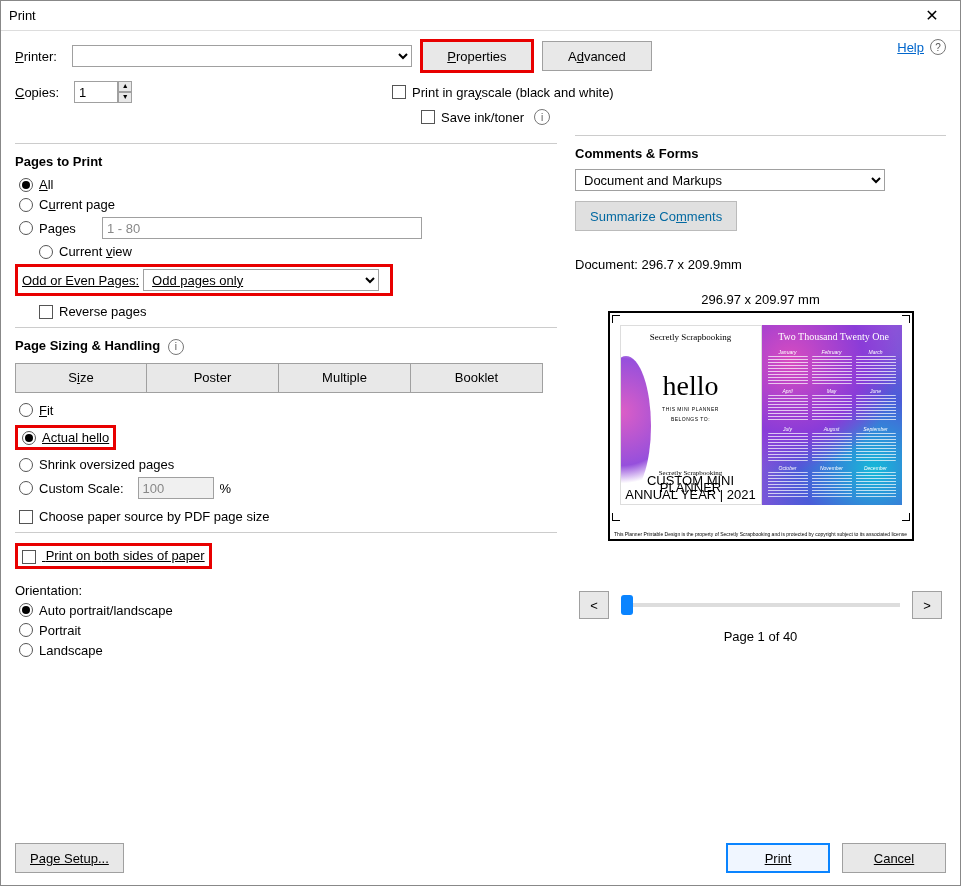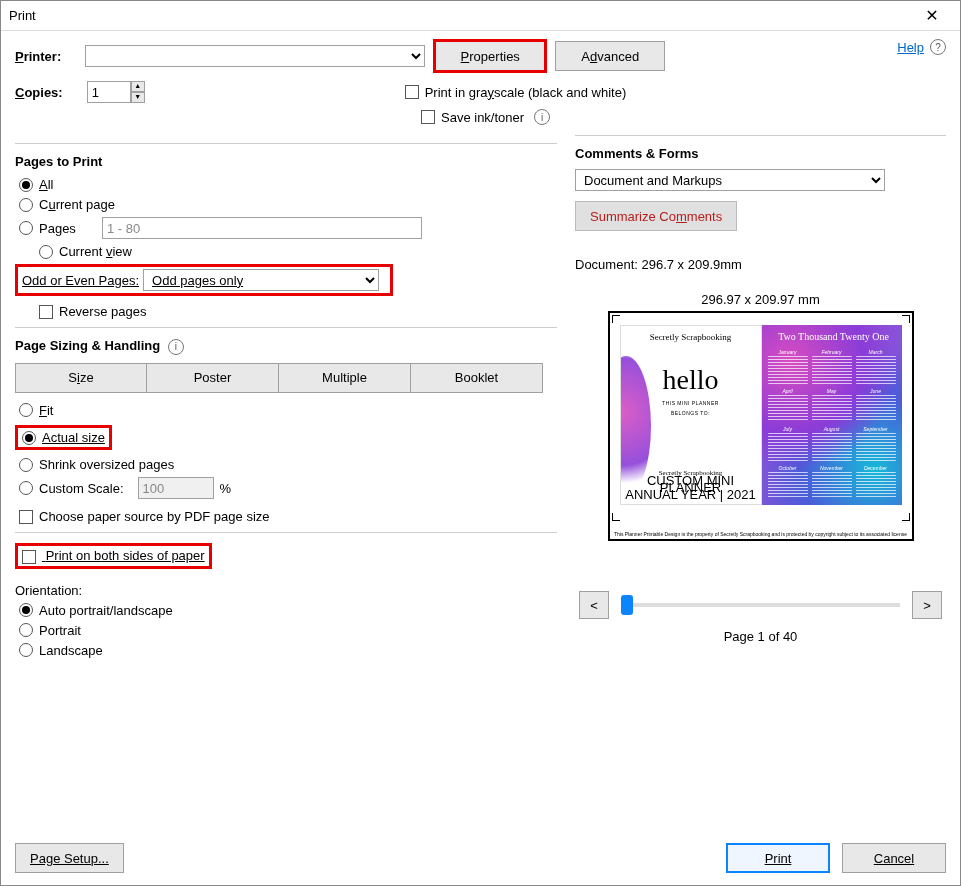--- a/index.html
+++ b/index.html
@@ -3,21 +3,21 @@
 <meta charset="utf-8">
 <style>
   * { box-sizing: border-box; font-family: "Segoe UI", Tahoma, sans-serif; font-size: 13px; }
   body { margin:0; padding:0; background:#fff; width:961px; height:886px; overflow:hidden; color:#000; }
   .window { width:961px; height:886px; border:1px solid #888; background:#fff; position:relative; }
   .titlebar { height:30px; display:flex; align-items:center; padding:0 8px; border-bottom:1px solid #ddd; }
   .titlebar .title { flex:1; font-size:13px; }
   .titlebar .close { width:40px; text-align:center; font-size:16px; cursor:pointer; }
   .body { padding:10px 14px 0 14px; position:relative; height:calc(100% - 30px); }
   .row { display:flex; align-items:center; margin-bottom:10px; }
-  .label { margin-right:24px;font-weight:bold; }
+  .label { margin-right:15px; }
   .underline-first::first-letter { text-decoration: underline; }
   select.std, input.std { border:1px solid #a0a0a0; background:#fff; height:22px; padding:0 4px; }
   select.printer { width:340px; }
   .btn { border:1px solid #a0a0a0; background:#e8e8e8; height:30px; padding:0 14px; cursor:pointer; display:inline-flex; align-items:center; justify-content:center; }
   .highlight-red { outline:3px solid #e80000; outline-offset:-1px; }
   .highlight-red-wrap { border:3px solid #e80000; padding:2px 4px; display:inline-block;text-decoration:underline; }
   .help-area { position:absolute; right:14px; top:8px; display:flex; align-items:center; gap:6px; }
   a.help { color:#0066cc; text-decoration:underline; cursor:pointer; }
   .info-icon { width:16px; height:16px; border:1px solid #777; border-radius:50%; display:inline-flex; align-items:center; justify-content:center; font-size:10px; color:#555; }
   .spin { display:inline-flex; }
@@ -35,37 +35,37 @@
   .opt { margin:5px 0 5px 4px; display:flex; align-items:center; }
   .indent { margin-left:24px; }
   .more-opt { display:flex; align-items:center; margin:6px 0 6px 4px; cursor:pointer;}
   .tri { width:0; height:0; border-left:5px solid transparent; border-right:5px solid transparent; border-top:7px solid #333; margin-right:6px; }
   .odd-row { display:flex; align-items:center; margin:4px 0; }
   .page-handling-btns { display:flex; gap:0; margin:2px 0 10px 0; }
   .page-handling-btns .pb { flex-basis:132px; height:30px; border:1px solid #a0a0a0; background:#e8e8e8; display:flex; align-items:center; justify-content:center; cursor:pointer; }
   .page-handling-btns .pb + .pb { border-left:none; }
   .custom-scale input { width:76px; height:22px; border:1px solid #a0a0a0; background:#f0f0f0; color:#888; padding:0 4px; }
   .cf-select { width:310px; height:24px; }
-  .summ-btn { margin-top:10px; height:30px; padding:0 14px; background:#e0e0e0; border:1px solid #bbb; color:#b91c1c; }
+  .summ-btn { margin-top:10px; height:30px; padding:0 14px; background:#e0e0e0; border:1px solid #bbb; color:#0369a1; }
   .doc-dims { margin-top:26px; }
   .preview-area { margin-top:20px; }
   .preview-label { text-align:center; margin-bottom:4px; }
   .preview-box { width:306px; height:230px; margin:0 auto; border:2px solid #000; background:#fff; padding:12px 10px; position:relative; }
   .pages { display:flex; gap:0; height:180px; }
   .page-left { flex:1; background:#fff; border:1px solid #ddd; position:relative; overflow:hidden; display:flex; flex-direction:column; align-items:center; }
   .page-right { flex:1; position:relative; overflow:hidden; }
   .wc { position:absolute; inset:0; background:
       radial-gradient(circle at 20% 20%, #d84cc0 0%, #8a3cd8 40%, transparent 60%),
       radial-gradient(circle at 80% 80%, #16b9d8 0%, #4b5cd8 40%, transparent 65%),
       linear-gradient(135deg, #b94cd8, #4b5cd8); }
   .page-left .wc-side { position:absolute; left:-20px; top:30px; width:50px; height:140px;
       background: radial-gradient(circle at 40% 40%, #d84cc0 0%, #8a3cd8 60%, transparent 80%);
       border-radius:50%; opacity:.9;}
   .page-left .brand { margin-top:6px; font-family: cursive; font-size:9px; }
-  .page-left .hello { font-family: cursive; font-size:28px; margin-top:22px; }
+  .page-left .hello { font-family: cursive; font-size:28px; margin-top:28px; }
   .page-left .sub { font-size:5px; letter-spacing:.5px; margin-top:4px; text-align:center; }
   .page-left .foot { position:absolute; bottom:6px; width:100%; text-align:center; font-size:5px; line-height:7px; }
   .cal-title { position:absolute; top:6px; left:4px; right:0; text-align:center; color:#fff; font-family:cursive; font-size:10px; }
   .cal-grid { position:absolute; top:24px; left:6px; right:6px; bottom:6px; display:grid; grid-template-columns:repeat(3,1fr); grid-template-rows:repeat(4,1fr); gap:4px; }
   .cal-month { display:flex; flex-direction:column; }
   .cal-month .mn { color:#fff; font-size:5px; text-align:center; margin-bottom:1px; font-style:italic;}
   .cal-month .blk { flex:1; background:repeating-linear-gradient(#fff 0 1px, transparent 1px 3px); opacity:.7; border-radius:1px;}
   .crop { position:absolute; width:8px; height:8px; }
   .crop.tl { top:2px; left:2px; border-top:1px solid #000; border-left:1px solid #000; }
   .crop.tr { top:2px; right:2px; border-top:1px solid #000; border-right:1px solid #000; }
@@ -175,21 +175,21 @@
               </div>
             <div class="pb">Poster</div>
             <div class="pb">Multiple</div>
             <div class="pb">Booklet</div>
           </div>
           <div class="opt">
               <span class="radio"></span>
               <span><span class="mid-u">F</span>it</span>
             </div>
           <div class="highlight-red-wrap" style="margin:2px 0 2px 0;">
-            <span class="radio checked"></span><span>Actual size</span>
+            <span class="radio checked"></span><span>Actual hello</span>
           </div>
           <div class="opt">
               <span class="radio"></span>
               <span>Shrink oversized pages</span>
             </div>
           <div class="opt custom-scale">
             <span class="radio"></span>
             <span>Custom Scale:</span>
             <span style="width:14px"></span>
             <input value="100" style="">

